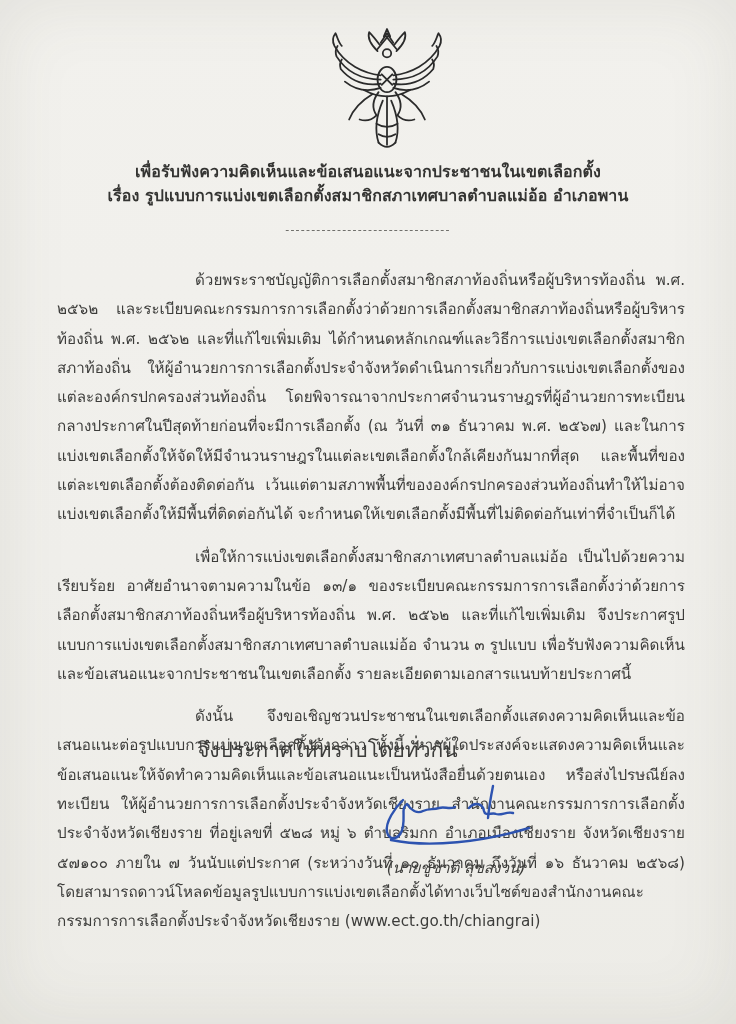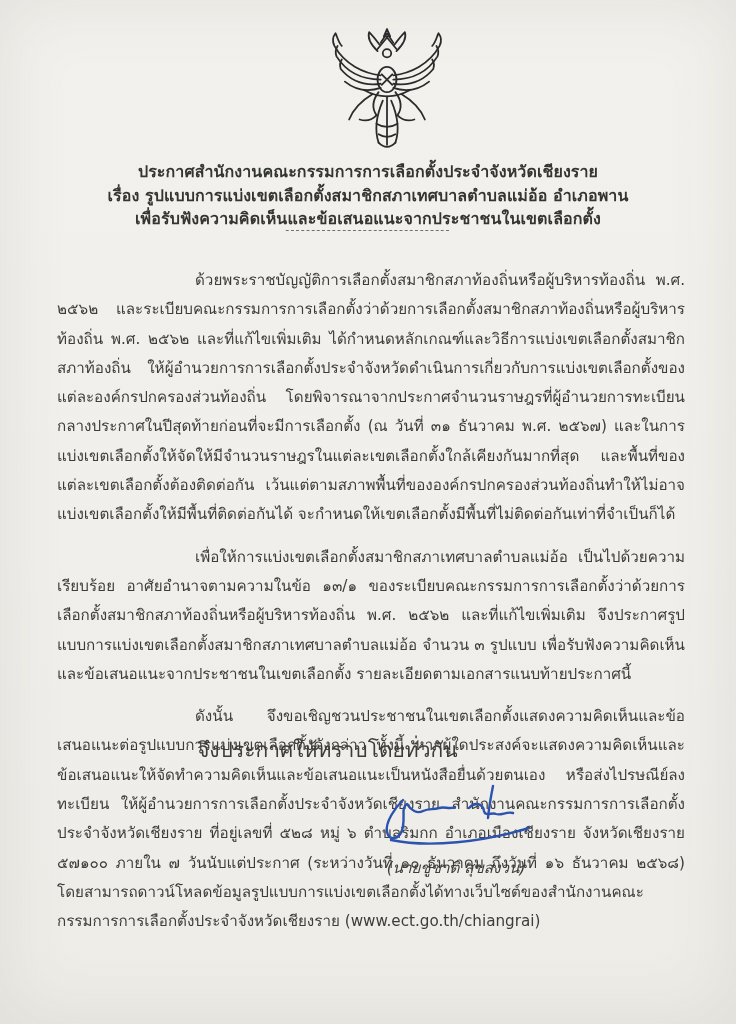--- a/index.html
+++ b/index.html
@@ -90,23 +90,22 @@
       <path d="M58,66 L58,112"></path>
       <path d="M54,70 C48,84 46,98 50,110"></path>
       <path d="M62,70 C68,84 70,98 66,110"></path>
       <path d="M48,92 Q58,98 68,92"></path>
       <path d="M50,102 Q58,107 66,102"></path>
       <path d="M50,110 Q58,118 66,110"></path>
     </svg>
   </div>
 
   <div class="title-block">
-    <div>ประกาศสำนักงานคณะกรรมการการเลือกตั้งประจำจังหวัดเชียงราย</div>
+    <div>เพื่อรับฟังความคิดเห็นและข้อเสนอแนะจากประชาชนในเขตเลือกตั้ง</div>
     <div>เรื่อง รูปแบบการแบ่งเขตเลือกตั้งสมาชิกสภาเทศบาลตำบลแม่อ้อ  อำเภอพาน</div>
-    <div>เพื่อรับฟังความคิดเห็นและข้อเสนอแนะจากประชาชนในเขตเลือกตั้ง</div>
   </div>
 
   <div class="divider">--------------------------------</div>
 
   <div class="content">
     <p>ด้วยพระราชบัญญัติการเลือกตั้งสมาชิกสภาท้องถิ่นหรือผู้บริหารท้องถิ่น พ.ศ. ๒๕๖๒ และระเบียบคณะกรรมการการเลือกตั้งว่าด้วยการเลือกตั้งสมาชิกสภาท้องถิ่นหรือผู้บริหารท้องถิ่น พ.ศ. ๒๕๖๒ และที่แก้ไขเพิ่มเติม ได้กำหนดหลักเกณฑ์และวิธีการแบ่งเขตเลือกตั้งสมาชิกสภาท้องถิ่น ให้ผู้อำนวยการการเลือกตั้งประจำจังหวัดดำเนินการเกี่ยวกับการแบ่งเขตเลือกตั้งของแต่ละองค์กรปกครองส่วนท้องถิ่น โดยพิจารณาจากประกาศจำนวนราษฎรที่ผู้อำนวยการทะเบียนกลางประกาศในปีสุดท้ายก่อนที่จะมีการเลือกตั้ง (ณ วันที่ ๓๑ ธันวาคม พ.ศ. ๒๕๖๗) และในการแบ่งเขตเลือกตั้งให้จัดให้มีจำนวนราษฎรในแต่ละเขตเลือกตั้งใกล้เคียงกันมากที่สุด และพื้นที่ของแต่ละเขตเลือกตั้งต้องติดต่อกัน เว้นแต่ตามสภาพพื้นที่ขององค์กรปกครองส่วนท้องถิ่นทำให้ไม่อาจแบ่งเขตเลือกตั้งให้มีพื้นที่ติดต่อกันได้ จะกำหนดให้เขตเลือกตั้งมีพื้นที่ไม่ติดต่อกันเท่าที่จำเป็นก็ได้</p>
     <p>เพื่อให้การแบ่งเขตเลือกตั้งสมาชิกสภาเทศบาลตำบลแม่อ้อ เป็นไปด้วยความเรียบร้อย อาศัยอำนาจตามความในข้อ ๑๓/๑ ของระเบียบคณะกรรมการการเลือกตั้งว่าด้วยการเลือกตั้งสมาชิกสภาท้องถิ่นหรือผู้บริหารท้องถิ่น พ.ศ. ๒๕๖๒ และที่แก้ไขเพิ่มเติม จึงประกาศรูปแบบการแบ่งเขตเลือกตั้งสมาชิกสภาเทศบาลตำบลแม่อ้อ จำนวน ๓ รูปแบบ เพื่อรับฟังความคิดเห็นและข้อเสนอแนะจากประชาชนในเขตเลือกตั้ง รายละเอียดตามเอกสารแนบท้ายประกาศนี้</p>
     <p>ดังนั้น จึงขอเชิญชวนประชาชนในเขตเลือกตั้งแสดงความคิดเห็นและข้อเสนอแนะต่อรูปแบบการแบ่งเขตเลือกตั้งดังกล่าว ทั้งนี้ หากผู้ใดประสงค์จะแสดงความคิดเห็นและข้อเสนอแนะให้จัดทำความคิดเห็นและข้อเสนอแนะเป็นหนังสือยื่นด้วยตนเอง หรือส่งไปรษณีย์ลงทะเบียน ให้ผู้อำนวยการการเลือกตั้งประจำจังหวัดเชียงราย สำนักงานคณะกรรมการการเลือกตั้งประจำจังหวัดเชียงราย ที่อยู่เลขที่ ๕๒๘ หมู่ ๖ ตำบลริมกก อำเภอเมืองเชียงราย จังหวัดเชียงราย ๕๗๑๐๐ ภายใน ๗ วันนับแต่ประกาศ (ระหว่างวันที่ ๑๐ ธันวาคม ถึงวันที่ ๑๖ ธันวาคม ๒๕๖๘) โดยสามารถดาวน์โหลดข้อมูลรูปแบบการแบ่งเขตเลือกตั้งได้ทางเว็บไซต์ของสำนักงานคณะกรรมการการเลือกตั้งประจำจังหวัดเชียงราย (www.ect.go.th/chiangrai)</p>
   </div>
 

